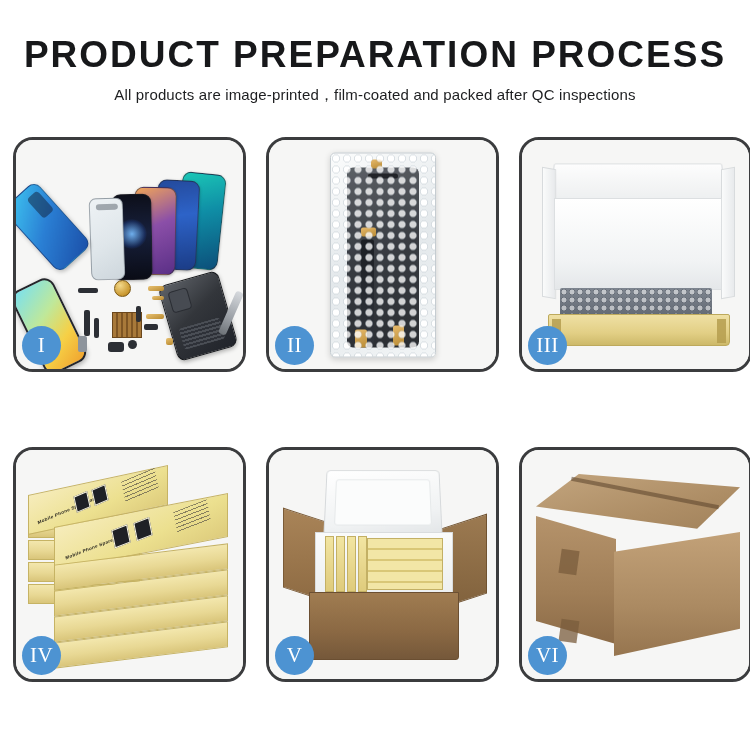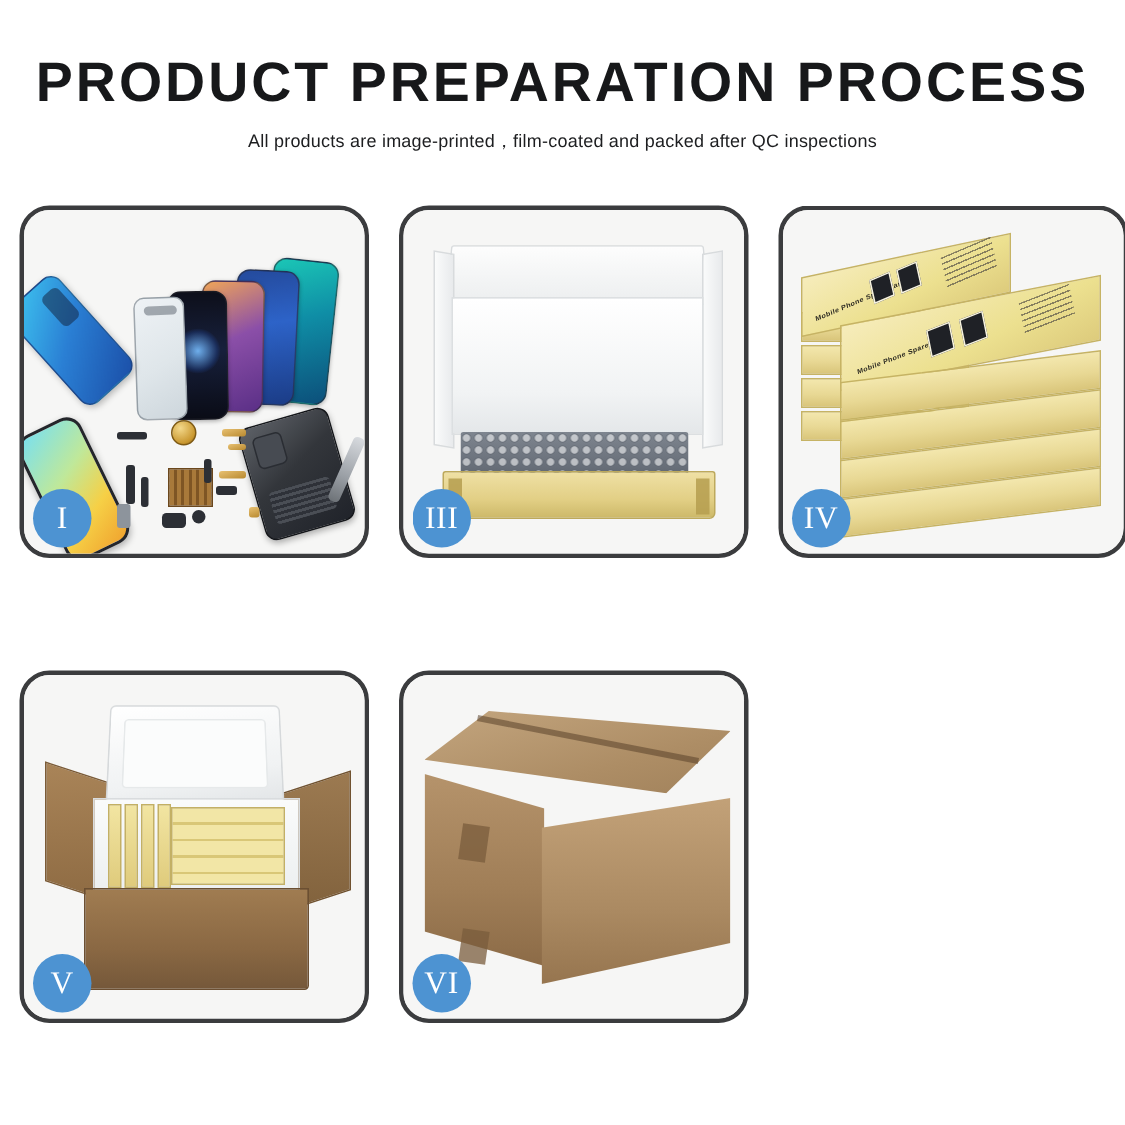--- a/index.html
+++ b/index.html
@@ -17,21 +17,21 @@
   #page-title {
     font-size: 37px;
     font-weight: 700;
     letter-spacing: 2.0px;
     color: #17181a;
     line-height: 1.0;
     white-space: nowrap;
   }
   #page-subtitle {
     margin-top: 13px;
-    font-size: 12px;
+    font-size: 15px;
     font-weight: 400;
     letter-spacing: 0.15px;
     color: #1d1e20;
     white-space: nowrap;
   }
 
   
   #grid {
     position: absolute;
     left: 13px; top: 137px;
@@ -425,20 +425,34 @@
         <div class="part dark" style="left:92px;top:202px;width:16px;height:10px;border-radius:3px;"></div>
         <div class="part dark" style="left:112px;top:200px;width:9px;height:9px;border-radius:50%;"></div>
         <div class="part" style="left:62px;top:196px;width:9px;height:16px;background:#8d949c;border-radius:2px;"></div>
         <div class="part gold" style="left:150px;top:198px;width:7px;height:7px;"></div>
         <div class="part dark" style="left:120px;top:166px;width:5px;height:16px;"></div>
       </div>
     </div>
     <div class="badge">I</div>
   </div>
 
+  <div class="panel">
+    <div class="panel-inner">
+      <div class="bubble-bag">
+        <div class="bb-screen"></div>
+        <div class="bb-flex"></div>
+        <div class="bb-tape" style="left:40px;top:6px;width:11px;height:9px;"></div>
+        <div class="bb-tape" style="left:30px;top:74px;width:15px;height:9px;"></div>
+        <div class="bb-tape" style="left:24px;top:176px;width:12px;height:18px;"></div>
+        <div class="bb-tape" style="left:62px;top:172px;width:11px;height:20px;"></div>
+        <div class="bb-overlay"></div>
+      </div>
+    </div>
+    <div class="badge">II</div>
+  </div>
 
   <div class="panel">
     <div class="panel-inner">
       <div class="p3-box">
         <div class="p3-lid-back"></div>
         <div class="p3-flapL"></div>
         <div class="p3-flapR"></div>
         <div class="p3-foam"></div>
         <div class="p3-bubbles"></div>
         <div class="p3-tray"></div>

